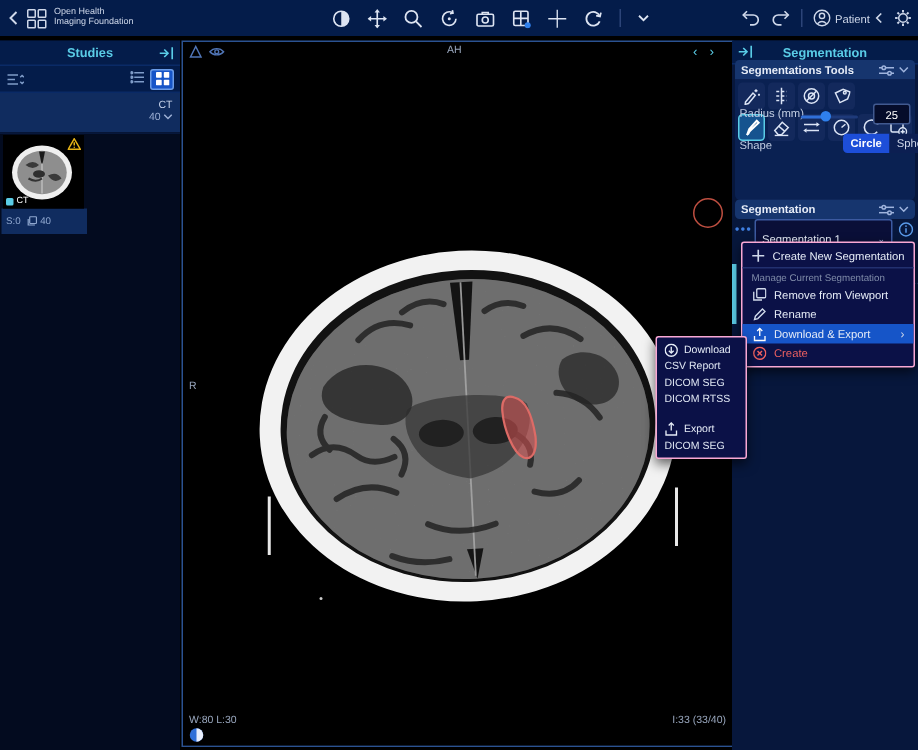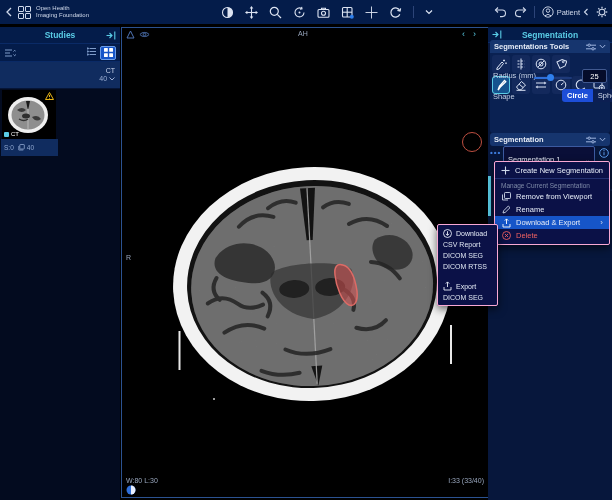--- a/index.html
+++ b/index.html
@@ -574,21 +574,21 @@
       <span class="chev-r">›</span>
     </div>
     <div class="mi red">
       <span class="micon">
         <svg width="9" height="9" viewBox="0 0 9 9" fill="none" stroke="currentColor" stroke-width="0.9">
             <circle cx="4.5" cy="4.5" r="4"></circle>
             <line x1="3" y1="3" x2="6" y2="6"></line>
             <line x1="6" y1="3" x2="3" y2="6"></line>
           </svg>
       </span>
-      <span>Delete</span>
+      <span>Create</span>
     </div>
   </div>
 
   <div id="export-submenu" class="menu">
     <div class="sm-head">
       <svg width="9" height="9" viewBox="0 0 9 9" fill="none" stroke="currentColor" stroke-width="0.9">
           <circle cx="4.5" cy="4.5" r="4"></circle>
           <line x1="4.5" y1="2.2" x2="4.5" y2="6.2"></line>
           <polyline points="2.9,4.8 4.5,6.4 6.1,4.8"></polyline>
         </svg>

